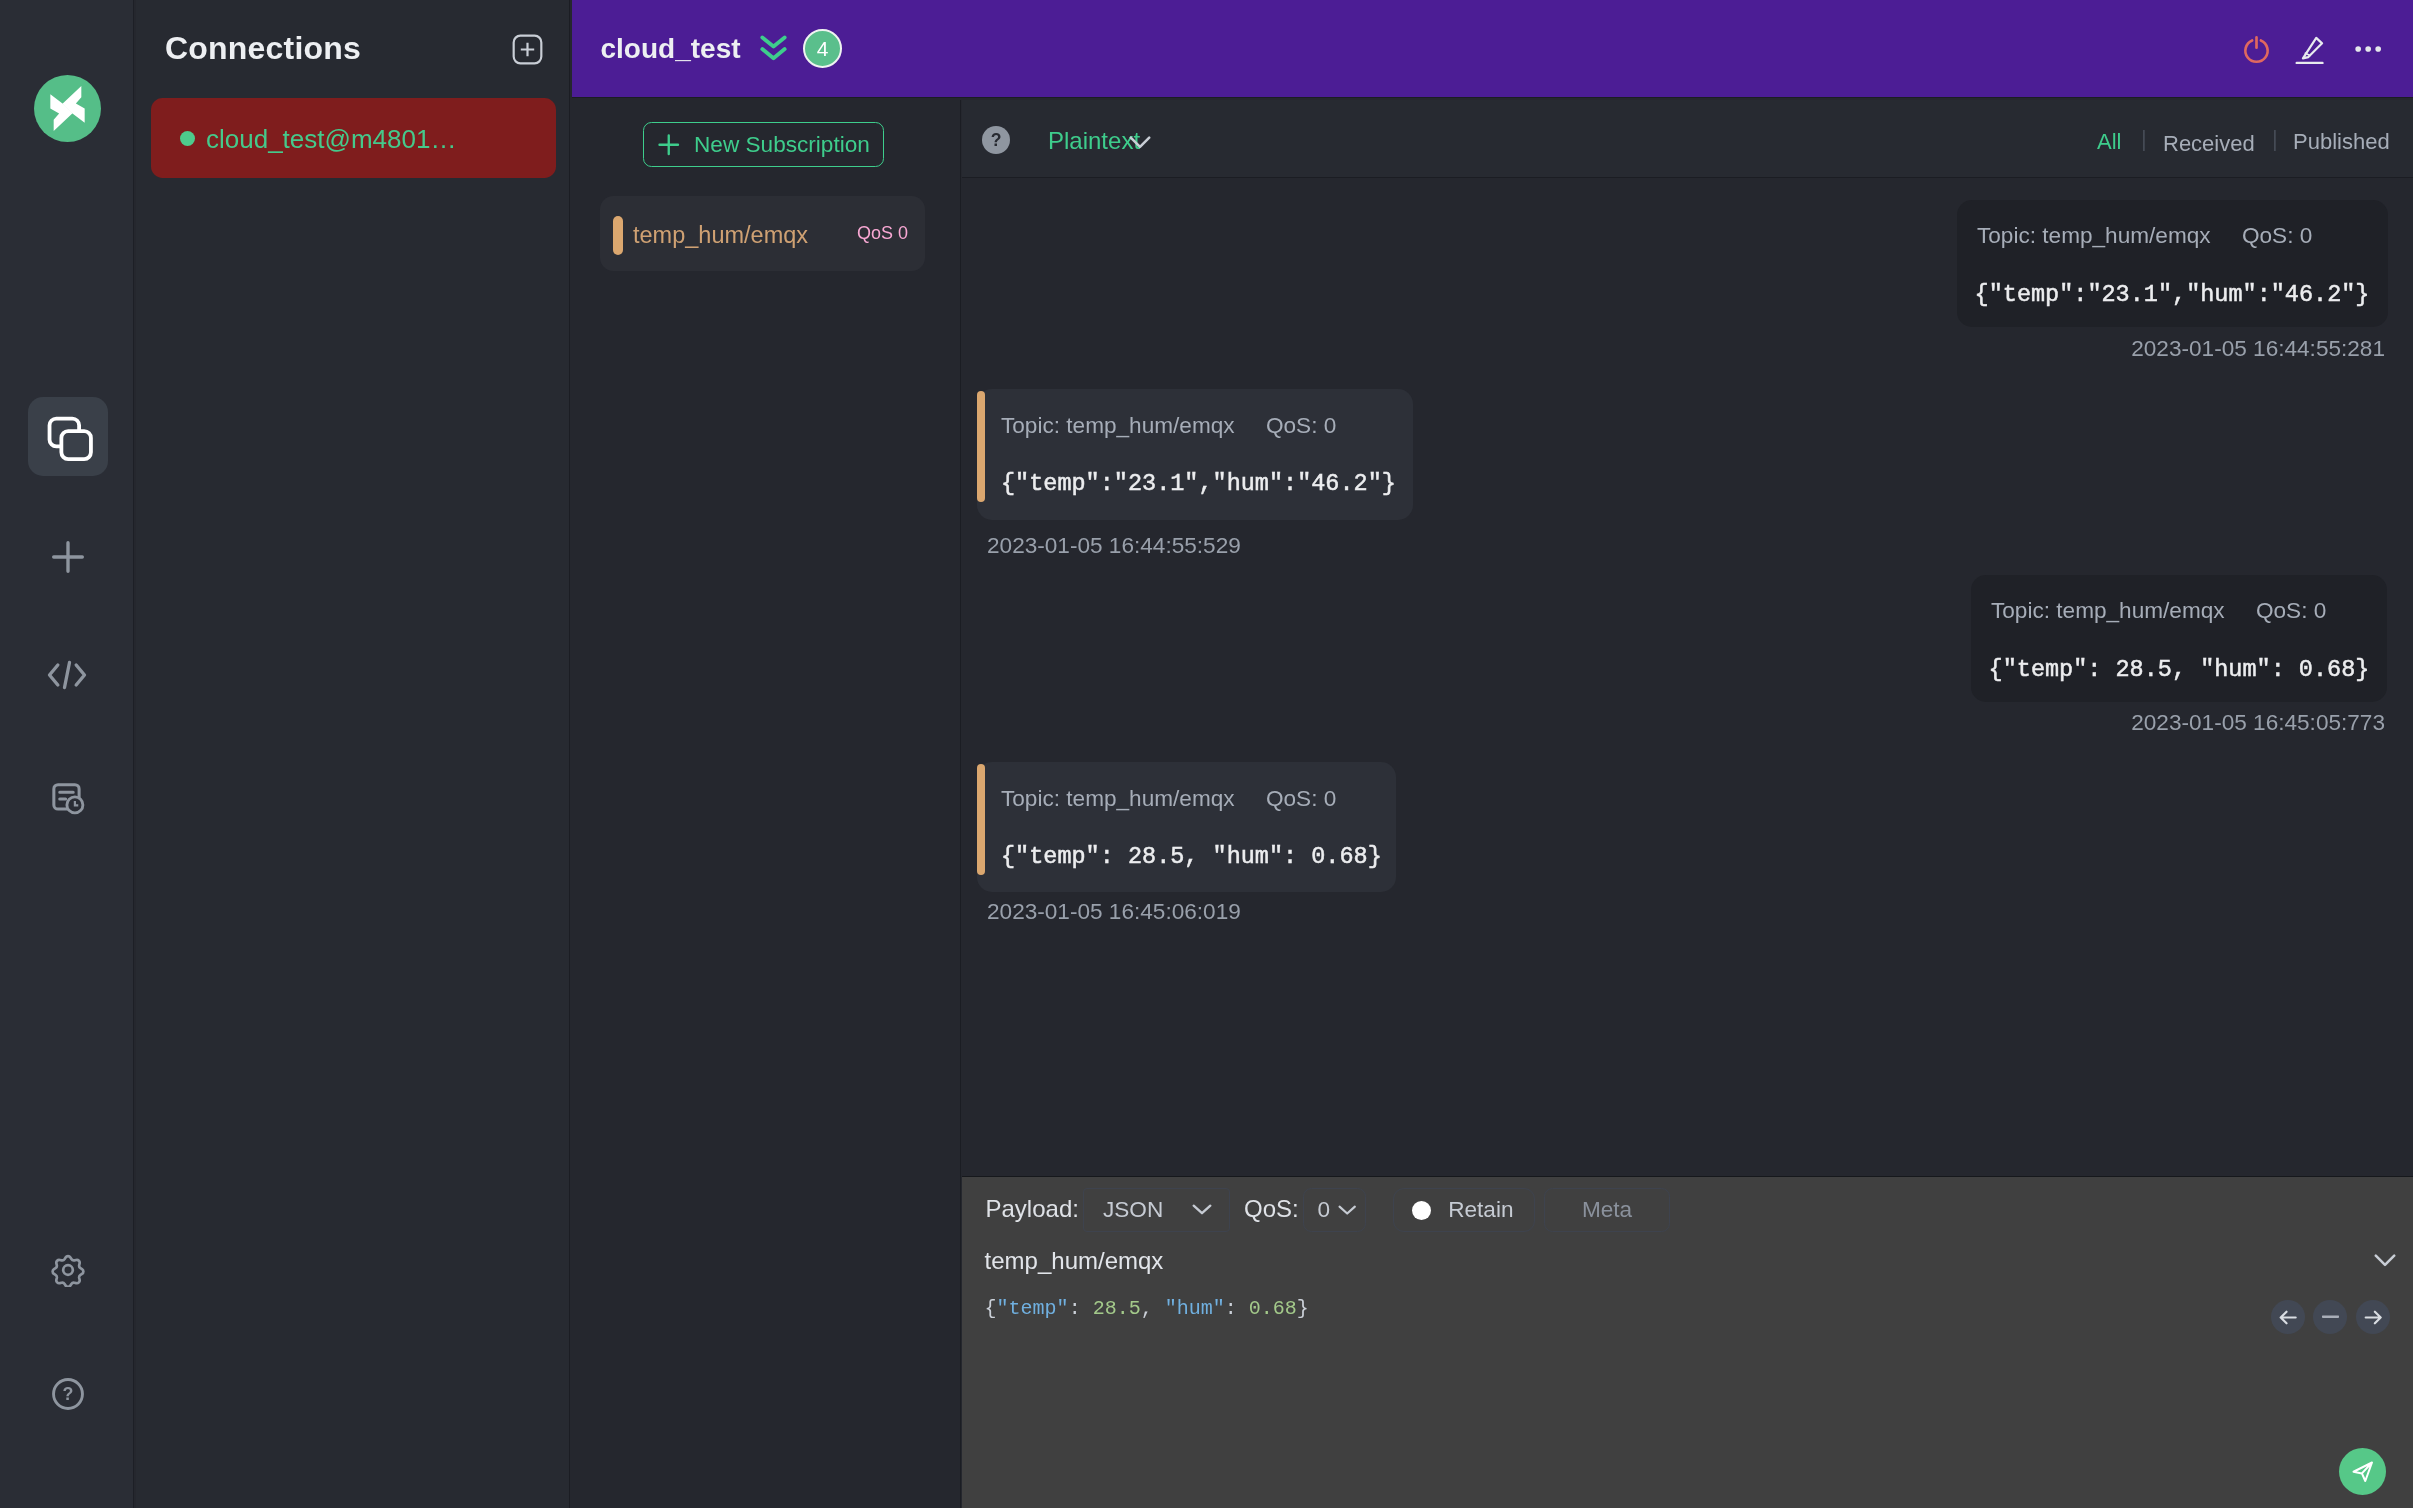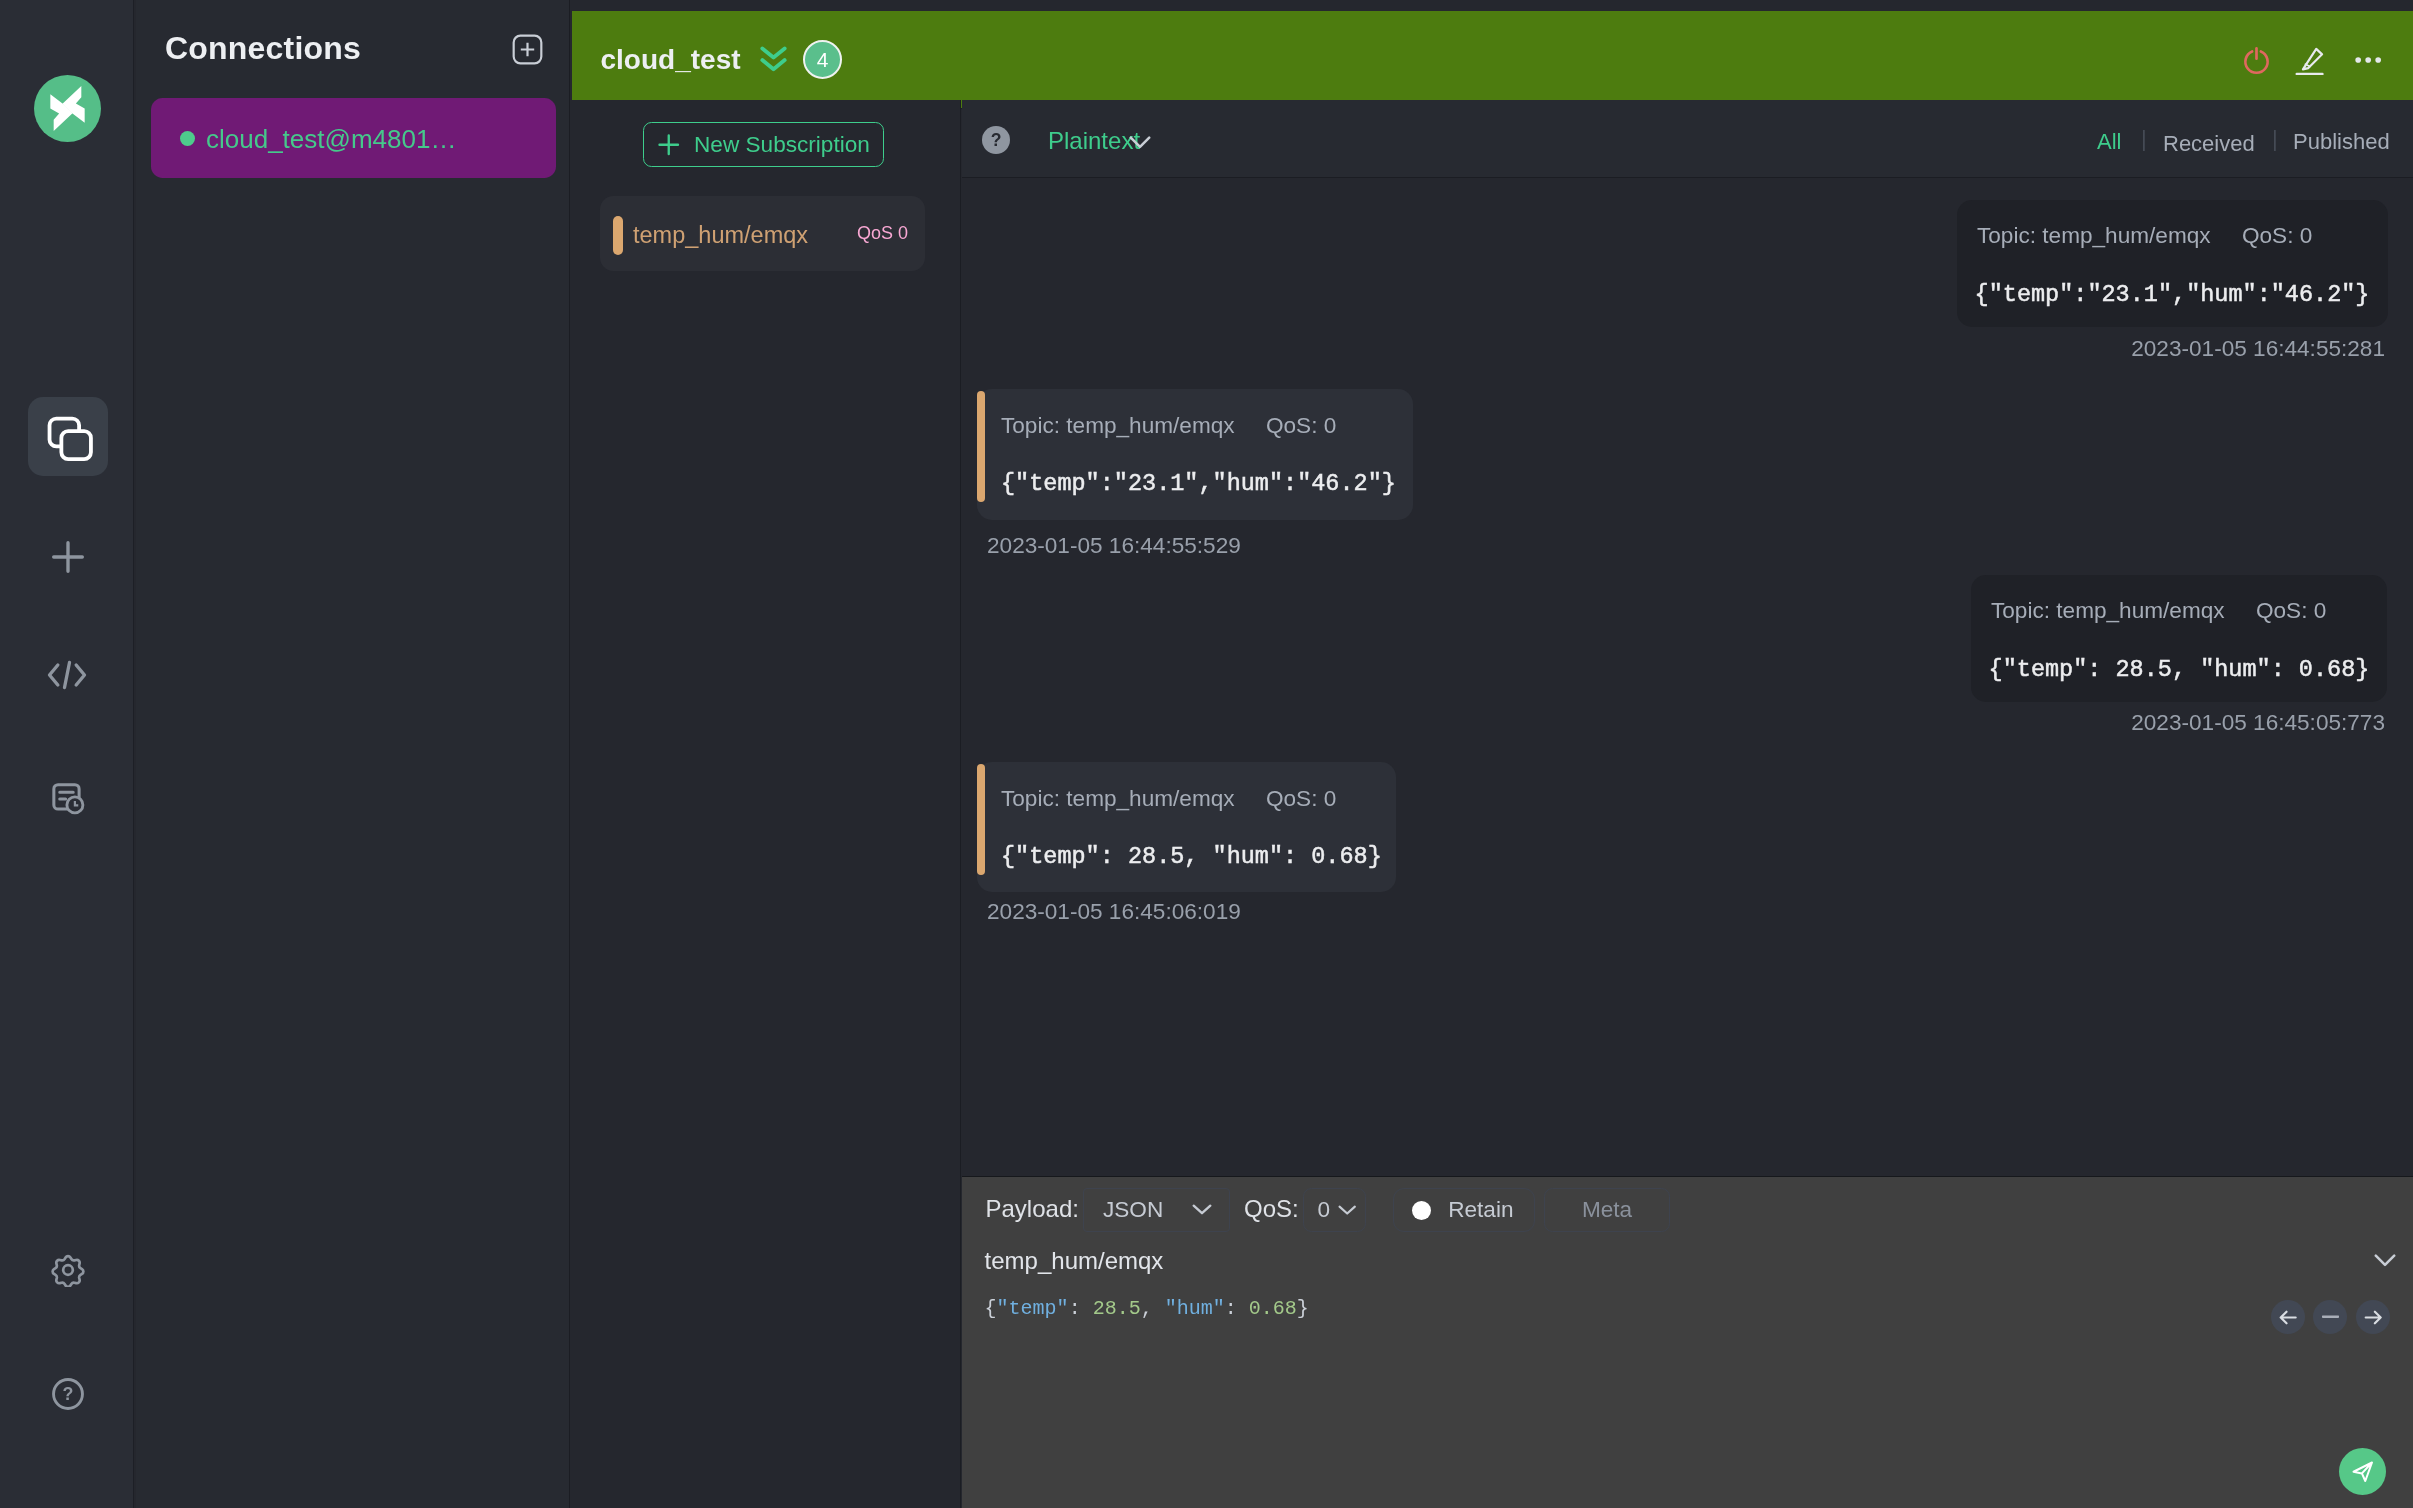--- a/index.html
+++ b/index.html
@@ -54,27 +54,27 @@
   </svg>
 </div>
 
 <div class="abs" style="left:136px;top:0;width:434px;height:1508px;background:#272A31;border-right:1.7px solid #1B1D23;">
   <div class="abs" style="left:29px;top:30px;font-size:32px;font-weight:bold;color:#EDEFF2;letter-spacing:0.2px;">Connections</div>
   <svg class="abs" style="left:376px;top:34px;" width="31" height="31" viewBox="0 0 37 37">
     <rect x="2" y="2" width="33" height="33" rx="8" fill="none" stroke="#C9CED6" stroke-width="2.6"></rect>
     <path d="M18.5 10.5 V26.5 M10.5 18.5 H26.5" stroke="#C9CED6" stroke-width="2.6" fill="none"></path>
   </svg>
 
-  <div class="abs" style="left:15px;top:98px;width:405px;height:80px;background:#701a75;border-radius:11.7px;">
+  <div class="abs" style="left:15px;top:98px;width:405px;height:80px;background:#7f1d1d;border-radius:11.7px;">
     <div class="abs" style="left:29px;top:33px;width:15px;height:15px;border-radius:50%;background:#4ECB8C;"></div>
     <div class="abs" style="left:55px;top:26px;font-size:26px;color:#45C98B;">cloud_test@m4801…</div>
   </div>
 </div>
 
-<div class="abs" style="left:572px;top:11px;width:1842px;height:98px;background:#4d7c0f;border-bottom:1.7px solid #1B1D23;">
+<div class="abs" style="left:572px;top:0;width:1842px;height:98px;background:#4c1d95;border-bottom:1.7px solid #1B1D23;">
   <div class="abs" style="left:28.5px;top:33px;font-size:28px;font-weight:bold;color:#EDEFF2;">cloud_test</div>
   <svg class="abs" style="left:187px;top:34px;" width="29" height="31" viewBox="0 0 35 37">
     <path d="M4 4 L17.5 15 L31 4 M4 18 L17.5 29 L31 18" stroke="#3ECD8C" stroke-width="4.6" fill="none" stroke-linecap="round" stroke-linejoin="round"></path>
   </svg>
   <div class="abs" style="left:231px;top:29px;width:39px;height:39px;border-radius:50%;background:#5ABF8C;border:2.5px solid #EFF3F1;color:#FFFFFF;font-size:21px;display:flex;align-items:center;justify-content:center;">4</div>
 
   <svg class="abs" style="left:1670px;top:35px;" width="29" height="29" viewBox="0 0 24 24">
     <path d="M8.4 4.5 a9.2 9.2 0 1 0 7.2 0" stroke="#E0685F" stroke-width="2.2" fill="none" stroke-linecap="round"></path>
     <path d="M12 2 V10.5" stroke="#E0685F" stroke-width="2.2" stroke-linecap="round"></path>
   </svg>

